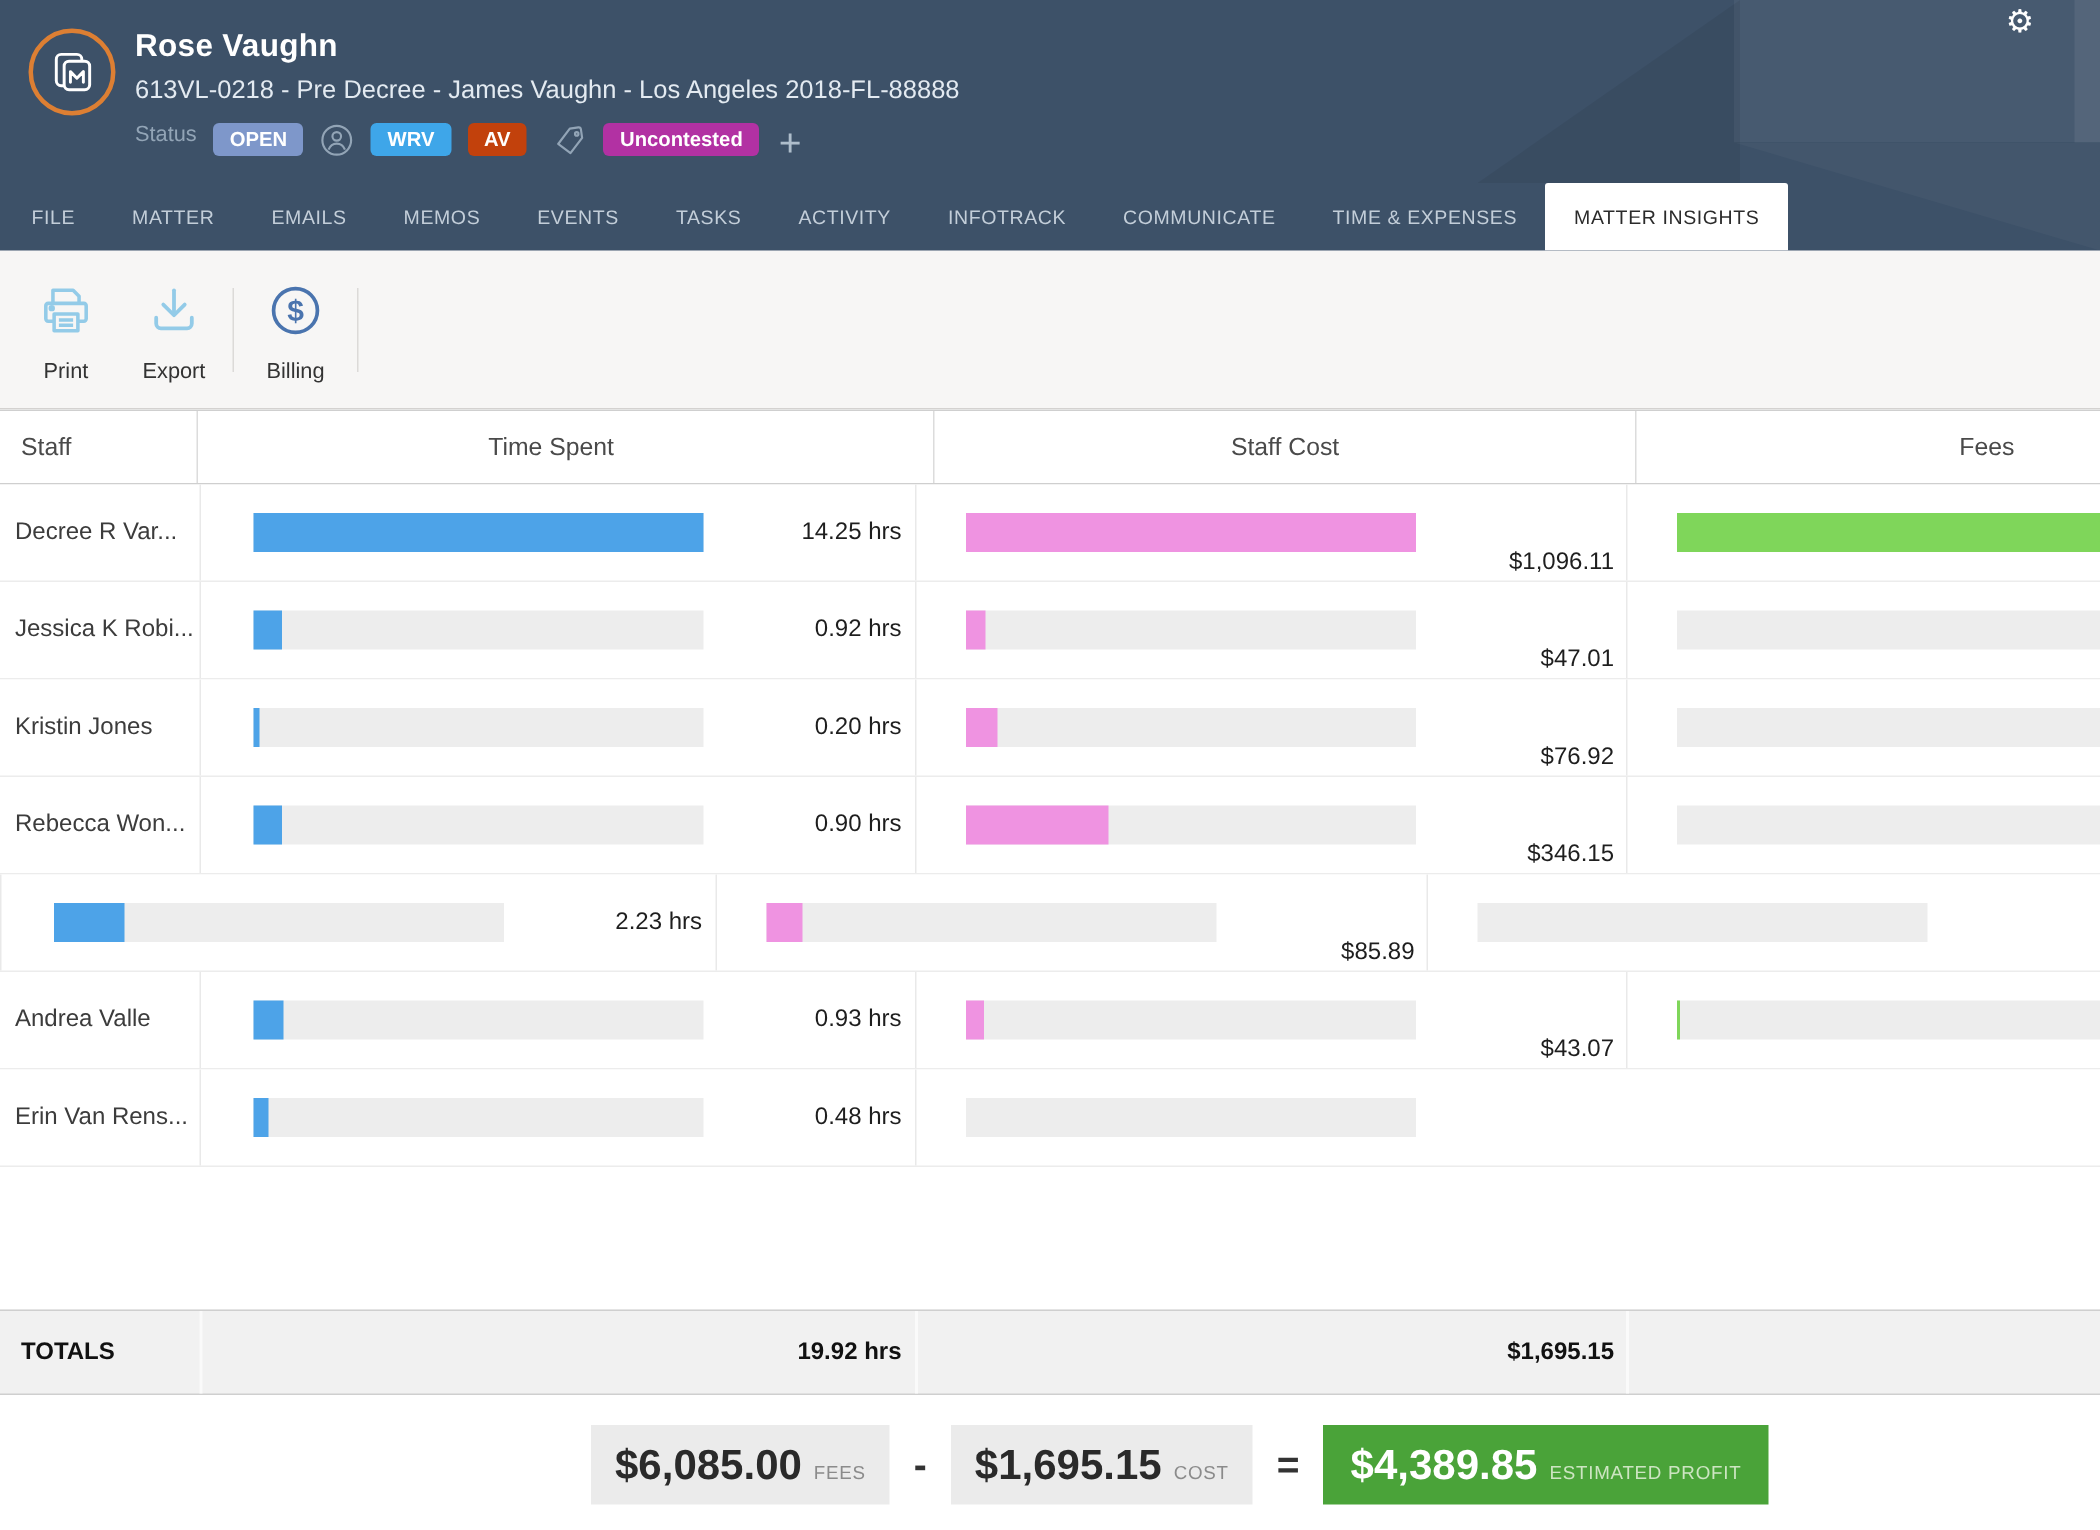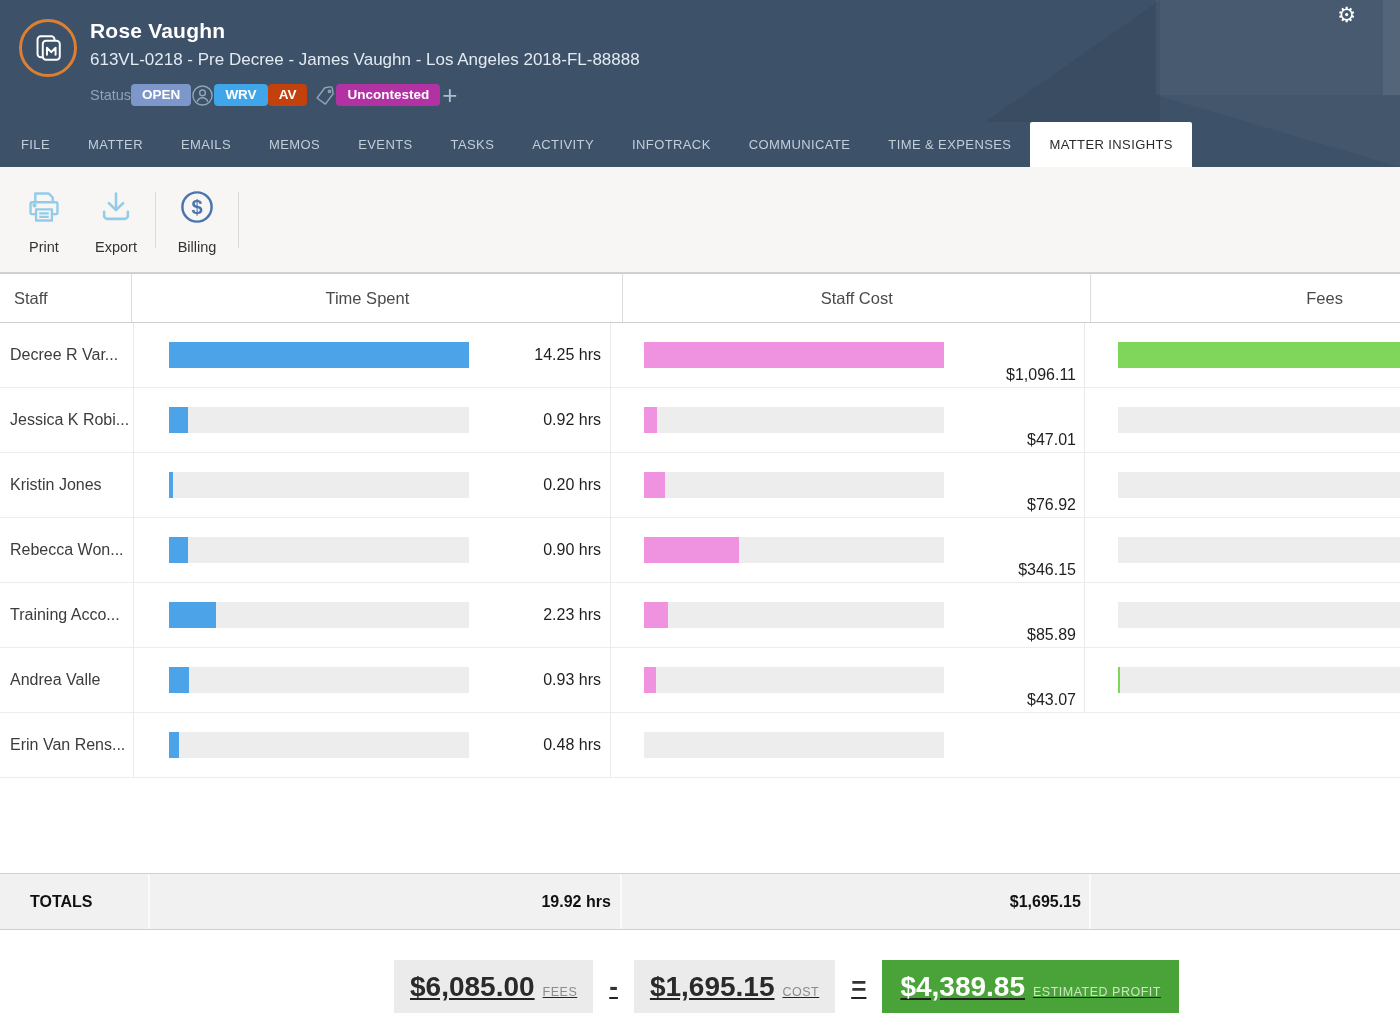--- a/index.html
+++ b/index.html
@@ -23,21 +23,21 @@
 
   .gear { position:absolute; right:44px; top:4px; font-size:21px; color:#ffffff; cursor:pointer; line-height:1; }
 
   .logo { position:absolute; left:19px; top:19px; width:58px; height:58px;
           border:3px solid #dd7f33; border-radius:50%;
           display:flex; align-items:center; justify-content:center; }
 
   .title-block { position:absolute; left:90px; top:19px; }
   .matter-title { margin:0; font-size:21px; font-weight:bold; color:#ffffff; letter-spacing:.2px; }
   .matter-sub { margin-top:7px; font-size:17px; color:#e3eaf1; font-weight:400; }
-  .status-row { margin-top:12px; display:flex; align-items:center; }
+  .status-row { margin-top:12px; display:flex; align-items:flex-start; gap:11px; }
   .status-label { color:#92a4b6; font-size:14.5px; }
   .badge { border-radius:4px; padding:3px 11px 4px; font-weight:bold; font-size:13.5px; color:#fff; cursor:pointer; }
   .badge.open { background:#7e97ca; }
   .badge.wrv  { background:#3ea6e9; }
   .badge.av   { background:#c2410c; }
   .badge.tag  { background:#b231a3; }
   .hicon { display:flex; align-items:center; }
   .plus-icon { color:#aebdcb; font-size:26px; font-weight:300; line-height:1; margin-left:2px; cursor:pointer; }
 
   .tab-bar { position:absolute; left:0; bottom:0; height:45px; display:flex; padding-left:2px; }
@@ -80,31 +80,31 @@
   .fill.fees { background:#7fd65a; }
   .val { position:absolute; top:50%; transform:translateY(-50%); font-size:16px; color:#1e1e1e; }
   .cell-bar.time .val { right:9px; }
   .cell-bar.cost .val { right:8px;margin-top:20px; }
 
   .table-spacer { height:95px; background:#fff; }
 
   .totals { display:flex; height:57px; background:#f1f1f1;
             border-top:1px solid #cfcfcf; border-bottom:1px solid #cfcfcf; }
   .tcell { position:relative; display:flex; align-items:center; height:100%; font-weight:bold; }
-  .tcell.staff { width:133px; padding-left:14px; font-size:16px; color:#111;margin-left:16px; }
+  .tcell.staff { width:133px; padding-left:14px; font-size:16px; color:#111; }
   .tcell.time { width:477px; border-left:2px solid #fafafa; }
   .tcell.cost { width:474px; border-left:2px solid #fafafa; }
   .tcell.fees { width:474px; border-left:2px solid #fafafa; }
   .tval { position:absolute; top:50%; transform:translateY(-50%); font-size:16px; color:#111; font-weight:bold; }
   .tcell.time .tval { right:9px; }
   .tcell.cost .tval { right:8px; }
 
   
   .summary { position:relative; height:88px; background:#fff; }
-  .sumrow { position:absolute; left:394px; top:30px; display:flex; align-items:center;text-decoration:underline; }
+  .sumrow { position:absolute; left:394px; top:20px; display:flex; align-items:center; }
   .sumbox { background:#ebebeb; height:53px; display:flex; align-items:baseline;
             padding:0 16px; gap:8px; }
   .sumbox .num { font-size:28px; font-weight:bold; color:#2a2a2a; line-height:53px; }
   .sumbox .lbl { font-size:12.5px; color:#8b8b8b; letter-spacing:.5px; }
   .op { font-size:26px; font-weight:bold; color:#333; margin:0 16px; }
   .sumbox.profit { background:#4aa339; padding:0 18px; }
   .sumbox.profit .num { color:#ffffff; }
   .sumbox.profit .lbl { color:#cde5c2; }
 </style>
 </head>
@@ -292,21 +292,20 @@
       <span class="val">$346.15</span>
     </div>
     <div class="cell-bar fees">
       <div class="track">
         <div class="fill fees" style="width: 0px;"></div>
       </div>
     </div>
   </div>
 
   <div class="trow">
-    <div class="cell-staff">Training Acco...</div>
     <div class="cell-bar time">
       <div class="track">
         <div class="fill time" style="width: 47px;"></div>
       </div>
       <span class="val">2.23 hrs</span>
     </div>
     <div class="cell-bar cost">
       <div class="track">
         <div class="fill cost" style="width: 24px;"></div>
       </div>

